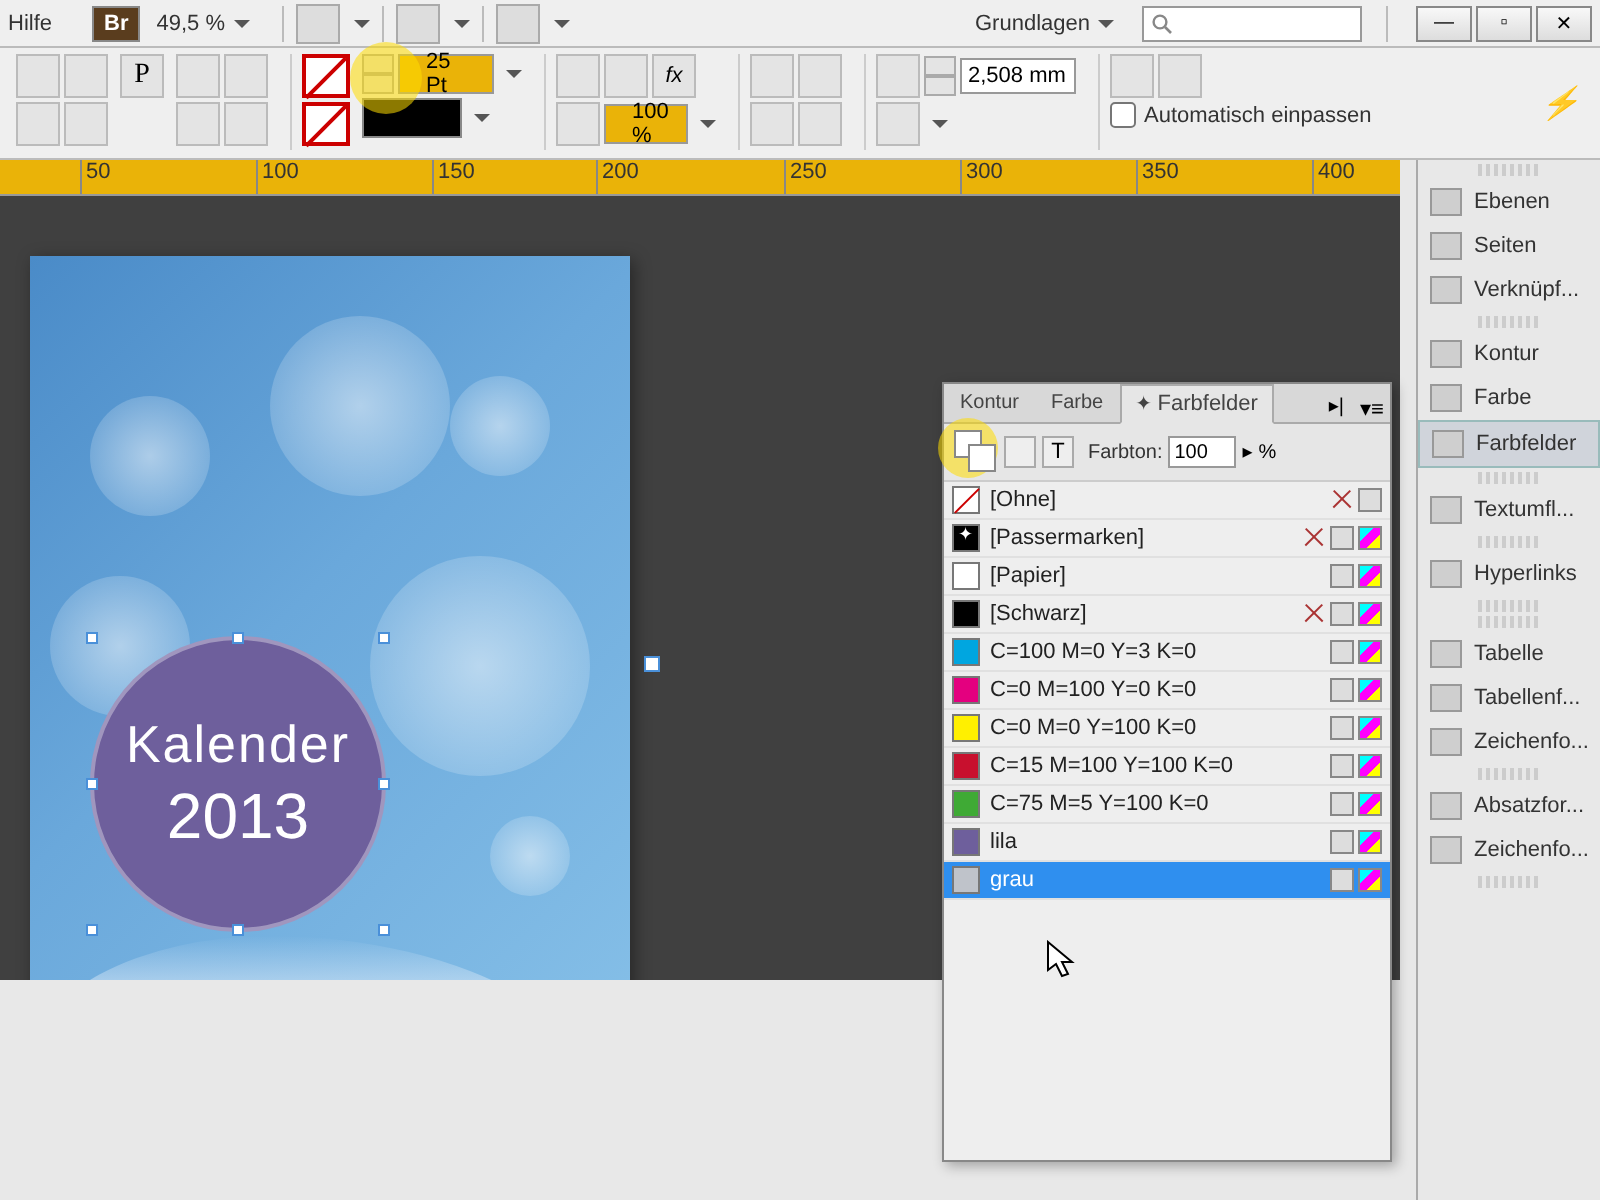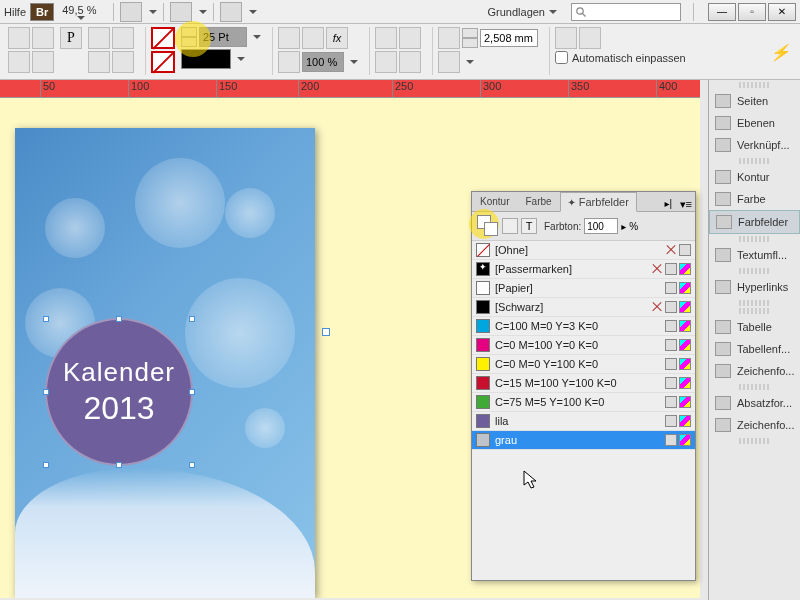--- a/index.html
+++ b/index.html
@@ -1,50 +1,50 @@
 <!DOCTYPE html>
 <html><head>
 <meta charset="utf-8">
 <style>
 * { margin: 0; padding: 0; box-sizing: border-box; font-family: Tahoma, sans-serif; font-size: 11px; }
 body { background: #e8e8e8; overflow: hidden; width: 800px; height: 600px; position: relative; }
 
 .topbar { background: #efefef; height: 24px; display: flex; align-items: center; padding: 0 4px; border-bottom: 1px solid #bbb; }
-.topbar .help { margin-right: 4px; color: #333; }
+.topbar .help { margin-right: 20px; color: #333; }
 .topbar .br-badge { background: #5a3d1e; color: #fff; padding: 2px 5px; font-weight: bold; margin-right: 8px; border: 1px solid #888; }
-.topbar .zoom { display: flex; align-items: center; margin-right: 10px; color: #333; flex-direction: column; }
+.topbar .zoom { display: flex; align-items: center; margin-right: 10px; color: #333; }
 .dropdown-arrow { width: 0; height: 0; border-left: 4px solid transparent; border-right: 4px solid transparent; border-top: 4px solid #555; margin-left: 4px; }
 .tb-sep { width: 1px; height: 18px; background: #bbb; margin: 0 6px; }
 .tb-icon { width: 22px; height: 20px; background: #ddd; border: 1px solid #aaa; margin-right: 3px; }
 .workspace-dd { margin-left: auto; color: #333; display: flex; align-items: center; padding: 0 8px; }
 .search-box { width: 110px; height: 18px; background: #fff; border: 1px solid #999; margin: 0 6px; display: flex; align-items: center; }
 .search-box svg { margin: 0 3px; }
 .win-controls { display: flex; margin-left: 6px; }
 .win-btn { width: 28px; height: 18px; border: 1px solid #888; background: linear-gradient(#f8f8f8,#ddd); margin-left: 2px; display: flex; align-items: center; justify-content: center; font-size: 10px; }
 
 .controlbar { background: #efefef; height: 56px; border-bottom: 1px solid #bbb; display: flex; padding: 3px 8px; position: relative; }
 .ctrl-group { display: flex; flex-direction: column; gap: 2px; margin-right: 6px; }
 .ctrl-row { display: flex; align-items: center; gap: 2px; }
 .ctrl-icon { width: 22px; height: 22px; background: #e4e4e4; border: 1px solid #bbb; }
 .ctrl-sep { width: 1px; height: 48px; background: #ccc; margin: 0 5px; }
 .stroke-box { width: 24px; height: 22px; background: #fff; border: 2px solid #c00; position: relative; }
 .stroke-box::after { content: ''; position: absolute; width: 140%; height: 2px; background: #c00; top: 50%; left: -20%; transform: rotate(-45deg); }
-.pt-input { width: 48px; height: 20px; background: #a3a3a3; border: 1px solid #999; display: flex; align-items: center; padding: 0 3px; }
+.pt-input { width: 48px; height: 20px; background: #eab308; border: 1px solid #999; display: flex; align-items: center; padding: 0 13px; }
 .pt-spinner { width: 16px; height: 20px; display: flex; flex-direction: column; }
 .spin-btn { flex: 1; background: #e4e4e4; border: 1px solid #aaa; }
 .fill-black { width: 50px; height: 20px; background: #000; border: 1px solid #888; }
 .highlight-yellow { position: absolute; width: 36px; height: 36px; border-radius: 50%; background: rgba(255,220,0,0.55); }
 .autofit { display: flex; align-items: center; gap: 4px; color: #333; }
 .mm-input { width: 58px; height: 18px; background: #fff; border: 1px solid #999; display: flex; align-items: center; padding: 0 3px; }
 .flash { position: absolute; right: 10px; top: 50%; transform: translateY(-50%); font-style: italic; font-size: 16px; color: #666; }
 
-.ruler-h { position: absolute; top: 80px; left: 0; width: 700px; height: 18px; background: #ef4444; border-bottom: 1px solid #999; display: flex; font-size: 9px; color: #333; overflow: hidden; }
+.ruler-h { position: absolute; top: 80px; left: 0; width: 700px; height: 18px; background: #eab308; border-bottom: 1px solid #999; display: flex; font-size: 9px; color: #333; overflow: hidden; }
 .ruler-mark { position: absolute; top: 0; border-left: 1px solid #888; height: 18px; padding-left: 2px; }
 
-.canvas-area { position: absolute; top: 98px; left: 0; width: 700px; height: 500px; background: #fef9c3; overflow: hidden; }
+.canvas-area { position: absolute; top: 98px; left: 0; width: 700px; height: 392px; background: #404040; overflow: hidden; }
 .page { position: absolute; left: 15px; top: 30px; width: 300px; height: 470px; background: linear-gradient(135deg,#4a8bc8 0%,#6aa8db 40%,#8bc4ea 100%); box-shadow: 2px 2px 8px rgba(0,0,0,0.4); }
 .bokeh { position: absolute; border-radius: 50%; background: radial-gradient(circle, rgba(255,255,255,0.5), rgba(255,255,255,0.05)); }
 .snow { position: absolute; bottom: 0; left: 0; right: 0; height: 130px; background: linear-gradient(0deg,#eef4fb,#cfe3f5 70%, transparent); border-radius: 40% 60% 0 0 / 50% 80% 0 0; }
 .cal-circle { position: absolute; left: 30px; top: 190px; width: 148px; height: 148px; border-radius: 50%; background: #6e5f9c; border: 2px solid rgba(255,255,255,0.35); display: flex; flex-direction: column; align-items: center; justify-content: center; color: #fff; }
 .cal-title { font-size: 26px; font-weight: 300; letter-spacing: 1px; }
 .cal-year { font-size: 32px; font-weight: 300; margin-top: 2px; text-align: right; }
 .sel-handle { position: absolute; width: 6px; height: 6px; background: #fff; border: 1px solid #4a90d9; }
 .frame-outport { position: absolute; right: -4px; top: 230px; width: 8px; height: 8px; border: 1px solid #4a90d9; background: #fff; }
 
 .right-dock { position: absolute; right: 0; top: 80px; width: 92px; height: 520px; background: #e8e8e8; border-left: 1px solid #aaa; }
@@ -262,25 +262,25 @@
     </div>
   </div>
   <div class="frame-outport" style="left:322px;"></div>
 </div>
 
 <div class="right-dock">
   <div class="dock-sep"></div>
   <div id="dock-list">
       <div class="dock-item">
         <div class="dock-icn"></div>
+        <span>Ebenen</span>
+      </div>
+      <div class="dock-item">
+        <div class="dock-icn"></div>
         <span>Seiten</span>
-      </div>
-      <div class="dock-item">
-        <div class="dock-icn"></div>
-        <span>Ebenen</span>
       </div>
       <div class="dock-item">
         <div class="dock-icn"></div>
         <span>Verknüpf...</span>
       </div>
       <div class="dock-sep"></div>
       <div class="dock-item">
         <div class="dock-icn"></div>
         <span>Kontur</span>
       </div>

